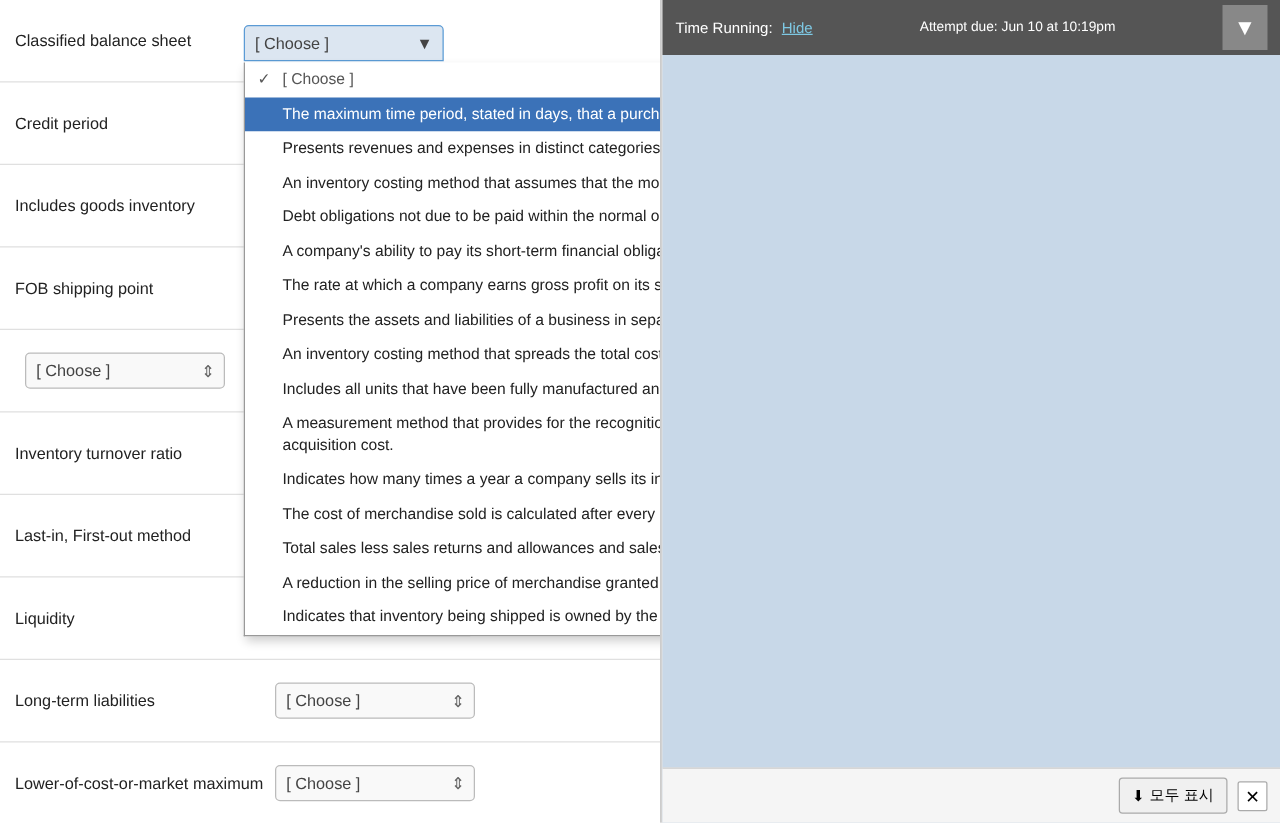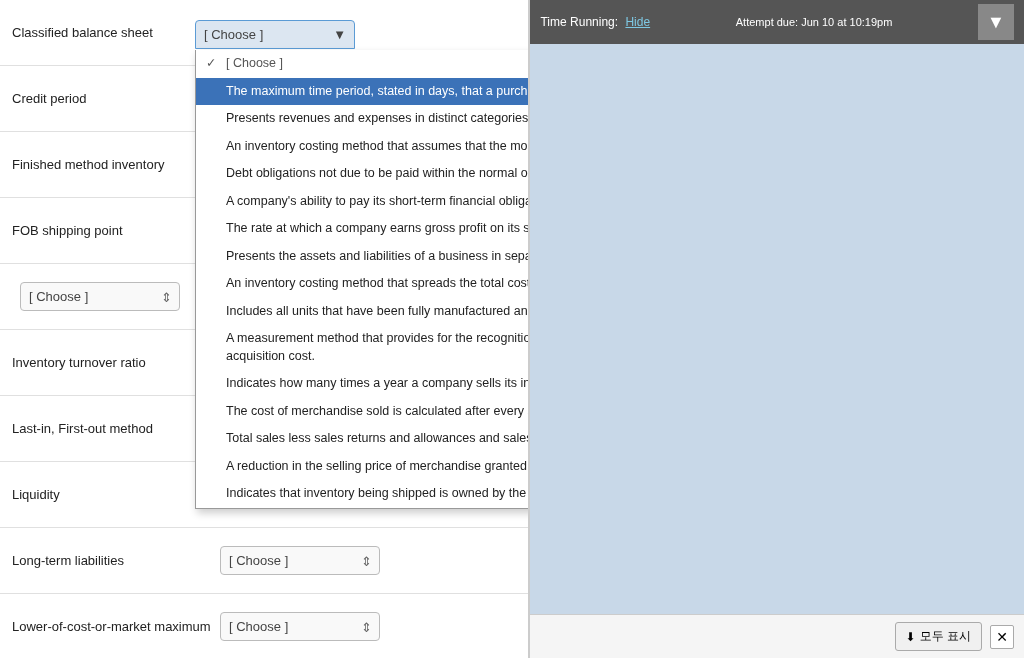--- a/index.html
+++ b/index.html
@@ -328,21 +328,21 @@
       <span class="term-label">Credit period</span>
       <div class="dropdown-wrapper">
         <select class="dropdown-select">
           <option>[ Choose ]</option>
         </select>
         <span class="dropdown-arrow">⇕</span>
       </div>
     </div>
 
     <div class="term-row">
-      <span class="term-label">Finished method inventory</span>
+      <span class="term-label">Includes goods inventory</span>
       <div class="dropdown-wrapper">
         <select class="dropdown-select">
           <option>[ Choose ]</option>
         </select>
         <span class="dropdown-arrow">⇕</span>
       </div>
     </div>
 
     <div class="term-row">
       <span class="term-label">FOB shipping point</span>

